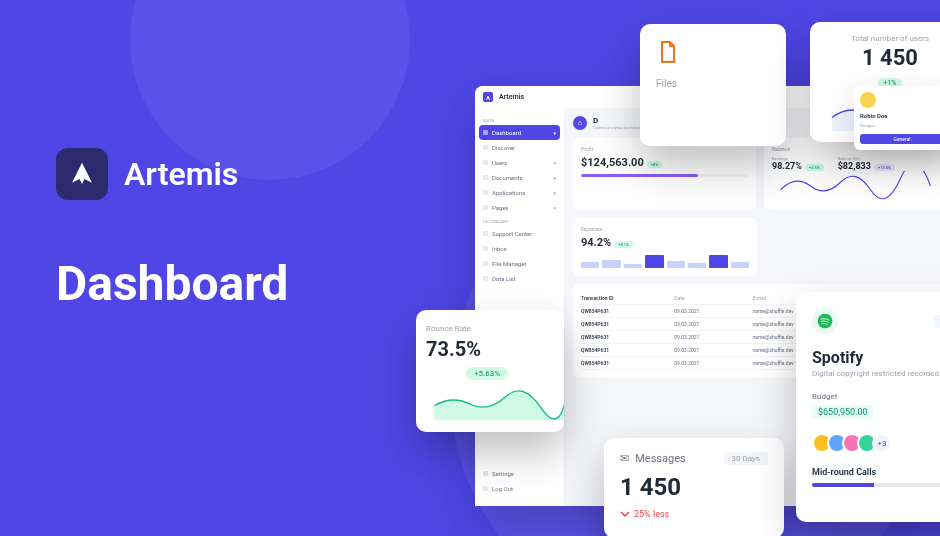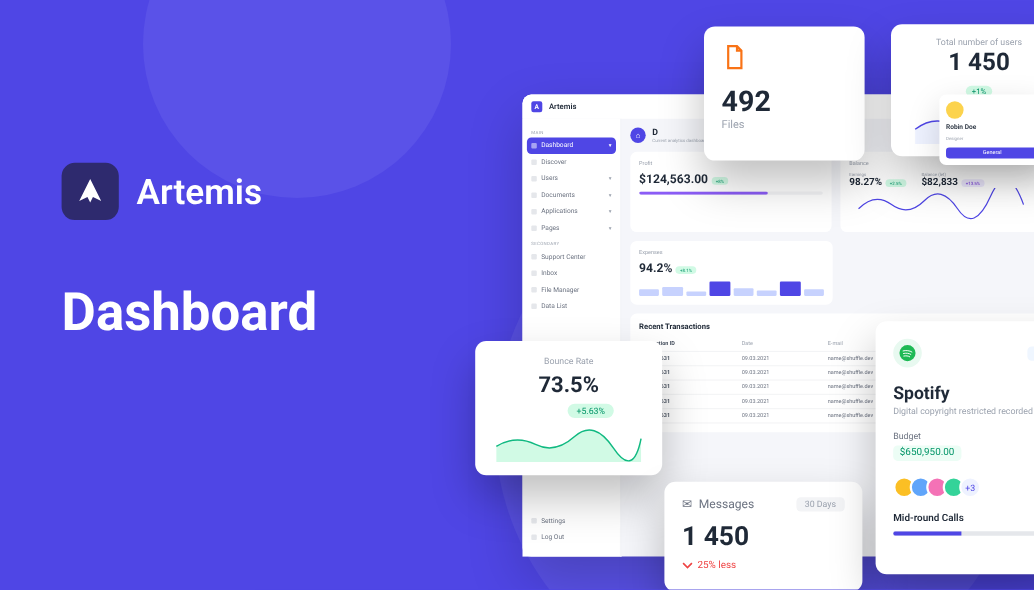--- a/index.html
+++ b/index.html
@@ -68,21 +68,21 @@
 
 #card-files { left: 640px; top: 24px; width: 146px; height: 122px; }
 #card-files .file-ic { width: 24px; height: 24px; margin-bottom: 10px; }
 
 #card-users { left: 810px; top: 22px; width: 160px; height: 120px; padding: 12px 14px; text-align: center; overflow: hidden; }
 #card-users .lab { font-size: 8px; }
 #card-users .big { font-size: 22px; margin-top: 2px; }
 #card-users .mini-badge { font-size: 7px; background: #d1fae5; color: #059669; padding: 1px 5px; border-radius: 6px; display: inline-block; margin-top: 2px; }
 #card-users svg { margin-top: 6px; }
 
-#card-bounce { left: 432px; top: 310px; width: 170px; height: 122px; text-align: center; padding: 14px 10px; overflow: hidden; }
+#card-bounce { left: 416px; top: 310px; width: 148px; height: 122px; text-align: left; padding: 14px 10px; overflow: hidden; }
 #card-bounce .lab { font-size: 8px; }
 #card-bounce .big { font-size: 20px; margin-top: 4px; }
 #card-bounce .b-badge { font-size: 8px; background: #d1fae5; color: #059669; padding: 2px 8px; border-radius: 10px; display: inline-block; margin-top: 4px; margin-left: 40px; }
 #card-bounce svg { margin-top: 8px; }
 
 #card-messages { left: 604px; top: 438px; width: 180px; height: 100px; padding: 14px 16px; }
 #card-messages .hdr { display: flex; justify-content: space-between; align-items: center; margin-bottom: 8px; }
 #card-messages .hdr .t { display: flex; align-items: center; gap: 6px; font-size: 11px; color: #6b7280; }
 #card-messages .filter { font-size: 8px; background: #f3f4f6; color: #9ca3af; padding: 2px 8px; border-radius: 4px; }
 #card-messages .big { font-size: 24px; }
@@ -244,21 +244,20 @@
               <span class="hi" style="height:90%"></span>
               <span style="height:50%"></span>
               <span style="height:35%"></span>
               <span class="hi" style="height:95%"></span>
               <span style="height:45%"></span>
           </div>
         </div>
         <div style="flex:0.52"></div>
       </div>
       <div class="table-card">
-        <div class="table-title">Recent Transactions</div>
         <div class="tbl-head">
           <div class="tc id">Transaction ID</div>
           <div class="tc">Date</div>
           <div class="tc email">E-mail</div>
           <div class="tc">Subscription</div>
         </div>
         <div id="tbl-body">
             <div class="tbl-row">
               <div class="tc id">QW854P631</div>
               <div class="tc">09.03.2021</div>
@@ -293,21 +292,20 @@
       </div>
     </div>
   </div>
 </div>
 
 <div class="float" id="card-files">
   <svg class="file-ic" viewBox="0 0 24 24">
       <path d="M6 2h8l4 4v16H6z" fill="none" stroke="#f97316" stroke-width="2"></path>
       <path d="M14 2v4h4" fill="none" stroke="#f97316" stroke-width="2"></path>
     </svg>
-  <div class="big">492</div>
   <div class="lab">Files</div>
 </div>
 
 <div class="float" id="card-users">
   <div class="lab">Total number of users</div>
   <div class="big">1 450</div>
   <span class="mini-badge">+1%</span>
   <svg viewBox="0 0 160 40" width="160" height="36">
     <path d="M0,25 Q20,10 40,22 T80,12 T120,28 T160,15 L160,40 L0,40 Z" fill="#eef2ff"></path>
     <path d="M0,25 Q20,10 40,22 T80,12 T120,28 T160,15" fill="none" stroke="#4F46E5" stroke-width="1.5"></path>

